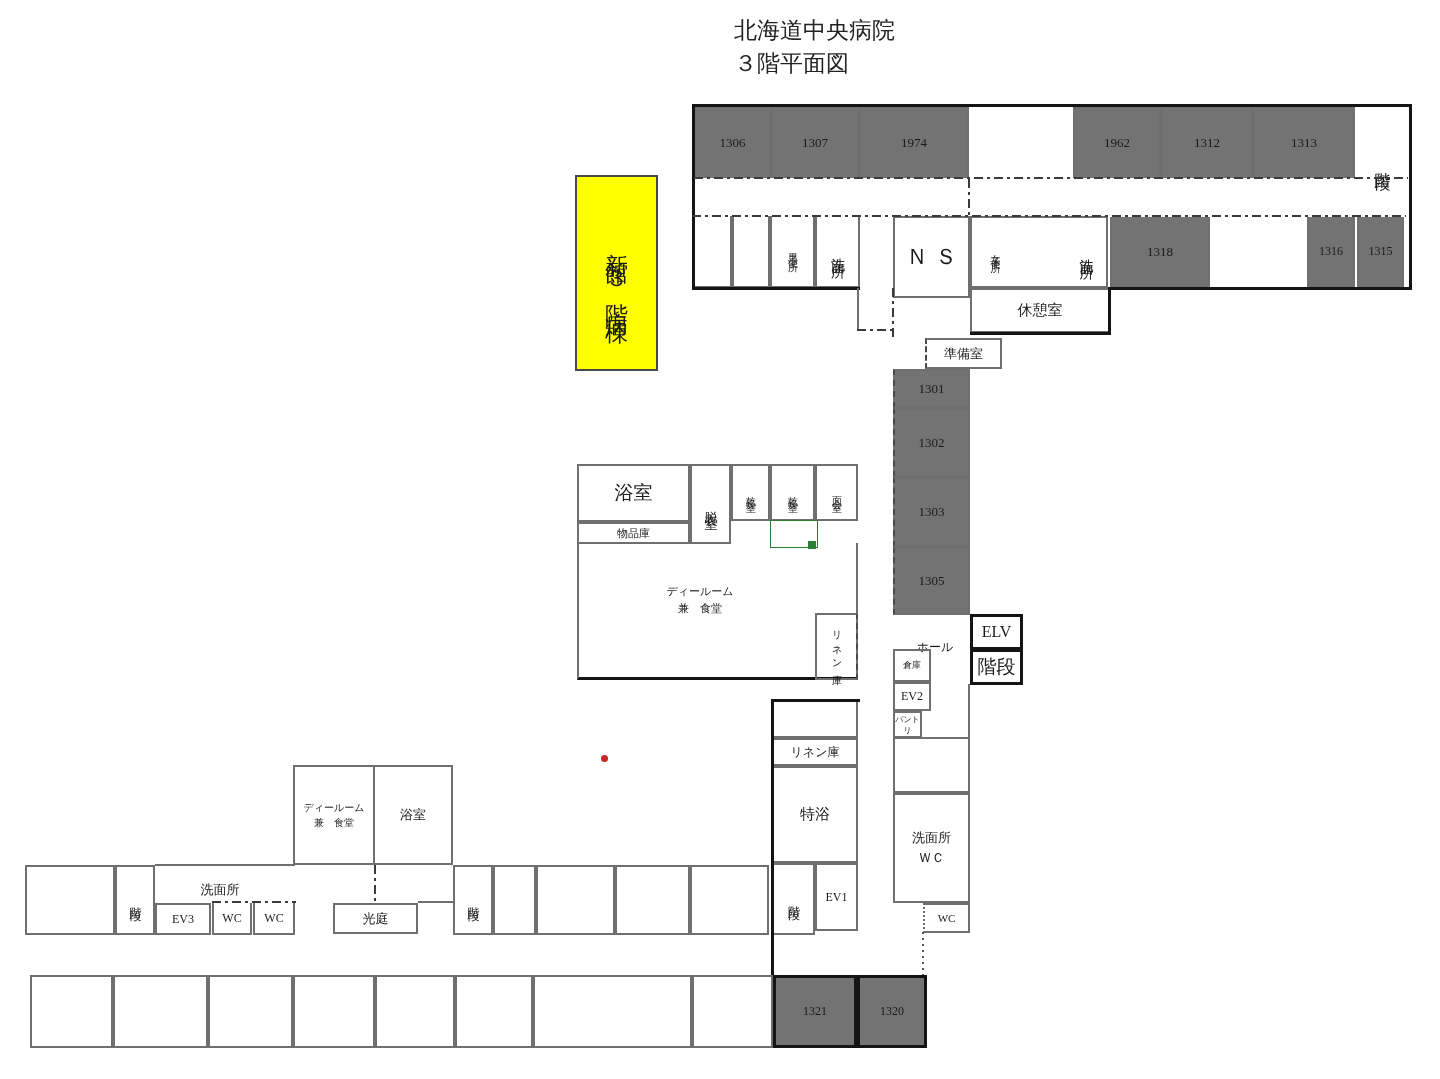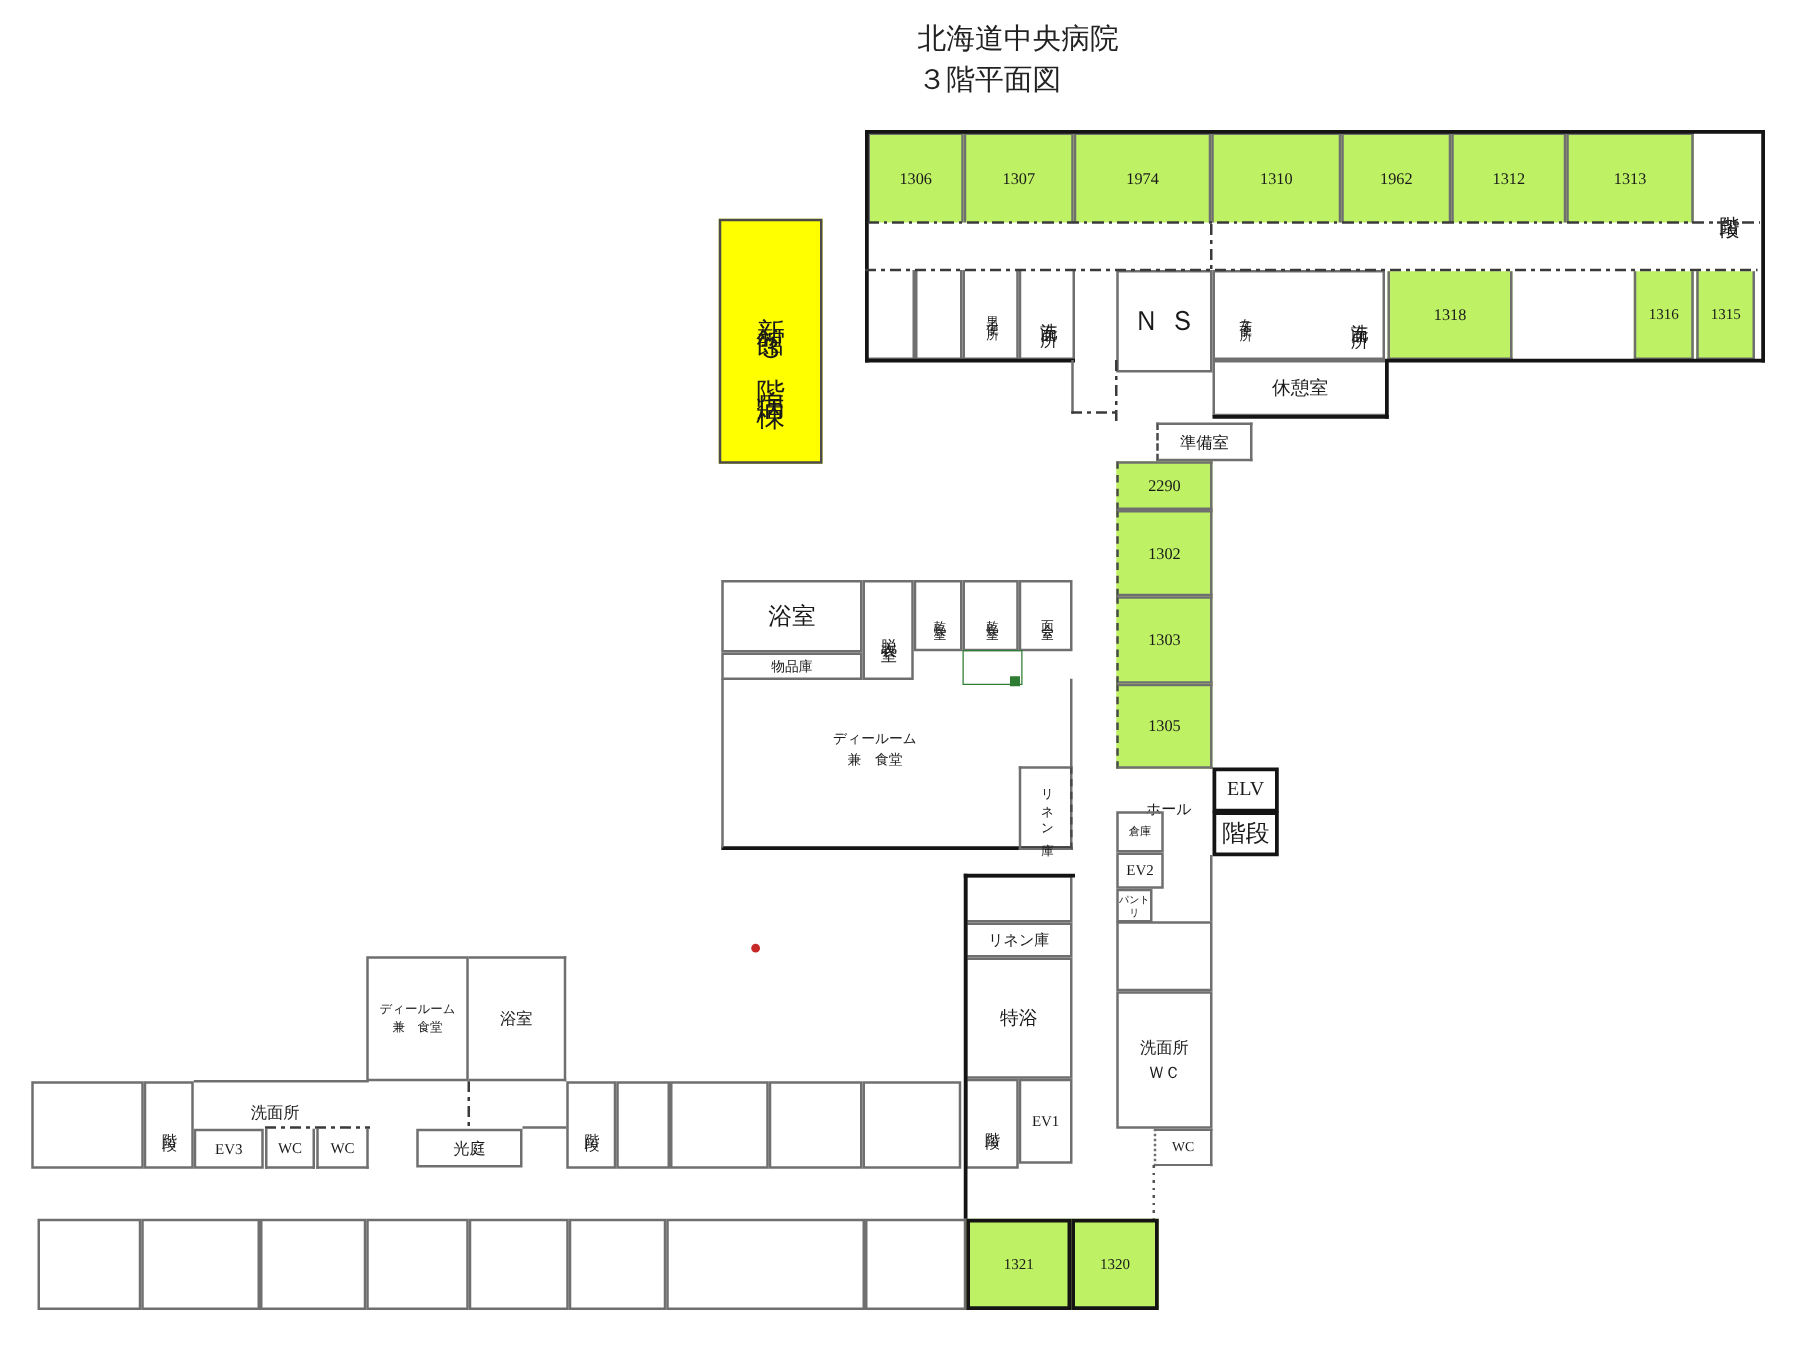--- a/index.html
+++ b/index.html
@@ -5,21 +5,21 @@
   html,body{margin:0;padding:0;background:#ffffff;}
   #canvas{position:relative;width:1440px;height:1079px;background:#ffffff;overflow:hidden;
           font-family:"Liberation Serif","DejaVu Serif",serif;color:#1a1a1a;}
   #title{position:absolute;left:697px;top:14px;font-size:23px;line-height:1.45;color:#222;margin-left:37px;}
   #wing-label{position:absolute;left:575px;top:175px;width:83px;height:196px;background:#ffff00;
           border:2px solid #4a4a4a;display:flex;align-items:center;justify-content:center;
           writing-mode:vertical-rl;font-size:23px;letter-spacing:9px;box-sizing:border-box;}
   .room{position:absolute;box-sizing:border-box;border:2px solid #6f6f6f;display:flex;
         align-items:center;justify-content:center;text-align:center;background:transparent;}
   .room span{display:block;}
-  .yellow{background:#bef264;}
+  .yellow{background:#737373;}
   .thick{border:3px solid #141414;}
   .noborder{border:none;}
   .vtext{writing-mode:vertical-rl;letter-spacing:3px;}
   .no-top{border-top:none;}
   .no-bottom{border-bottom:none;}
   .no-left{border-left:none;}
   .dash-left{border-left-style:dashed;border-left-color:#4a4a4a;}
   .dash-right{border-right-style:dashed;border-right-color:#4a4a4a;}
   .dot-left{border-left-style:dotted;}
   .thick-bottom{border-bottom-width:3px;border-bottom-color:#141414;}
@@ -44,23 +44,20 @@
   <div id="wing-label">新館３階病棟</div>
 <div class="room yellow no-bottom" style="left: 694px; top: 106px; width: 77px; height: 72px; font-size: 13px;">
       <span>1306</span>
     </div>
     <div class="room yellow no-bottom" style="left: 771px; top: 106px; width: 88px; height: 72px; font-size: 13px;">
       <span>1307</span>
     </div>
     <div class="room yellow no-bottom" style="left: 859px; top: 106px; width: 110px; height: 72px; font-size: 13px;">
       <span>1974</span>
     </div>
-    <div class="room yellow no-bottom" style="left: 969px; top: 106px; width: 104px; height: 72px; font-size: 13px;">
-      <span>1310</span>
-    </div>
     <div class="room yellow no-bottom" style="left: 1073px; top: 106px; width: 88px; height: 72px; font-size: 13px;">
       <span>1962</span>
     </div>
     <div class="room yellow no-bottom" style="left: 1161px; top: 106px; width: 92px; height: 72px; font-size: 13px;">
       <span>1312</span>
     </div>
     <div class="room yellow no-bottom" style="left: 1253px; top: 106px; width: 102px; height: 72px; font-size: 13px;">
       <span>1313</span>
     </div>
     <div class="room noborder vtext" style="left: 1360px; top: 112px; width: 44px; height: 100px; font-size: 16px;">
@@ -117,21 +114,21 @@
     <div class="room no-top thick-bottom" style="left: 577px; top: 543px; width: 281px; height: 137px; font-size: 11px;"></div>
     <div class="room noborder pre" style="left: 640px; top: 578px; width: 120px; height: 44px; font-size: 11px;"><span>ディールーム
 兼　食堂</span></div>
     <div class="room vtext dash-right" style="left: 815px; top: 613px; width: 43px; height: 67px; font-size: 10px;">
       <span>リネン庫</span>
     </div>
     <div class="room dash-left" style="left: 893px; top: 338px; width: 77px; height: 31px; font-size: 13px; margin-left: 32px;">
       <span>準備室</span>
     </div>
     <div class="room yellow dash-left" style="left: 893px; top: 369px; width: 77px; height: 39px; font-size: 13px;">
-      <span>2290</span>
+      <span>1301</span>
     </div>
     <div class="room yellow dash-left" style="left: 893px; top: 408px; width: 77px; height: 69px; font-size: 13px;">
       <span>1302</span>
     </div>
     <div class="room yellow dash-left" style="left: 893px; top: 477px; width: 77px; height: 70px; font-size: 13px;">
       <span>1303</span>
     </div>
     <div class="room yellow dash-left" style="left: 893px; top: 547px; width: 77px; height: 68px; font-size: 13px;">
       <span>1305</span>
     </div>

